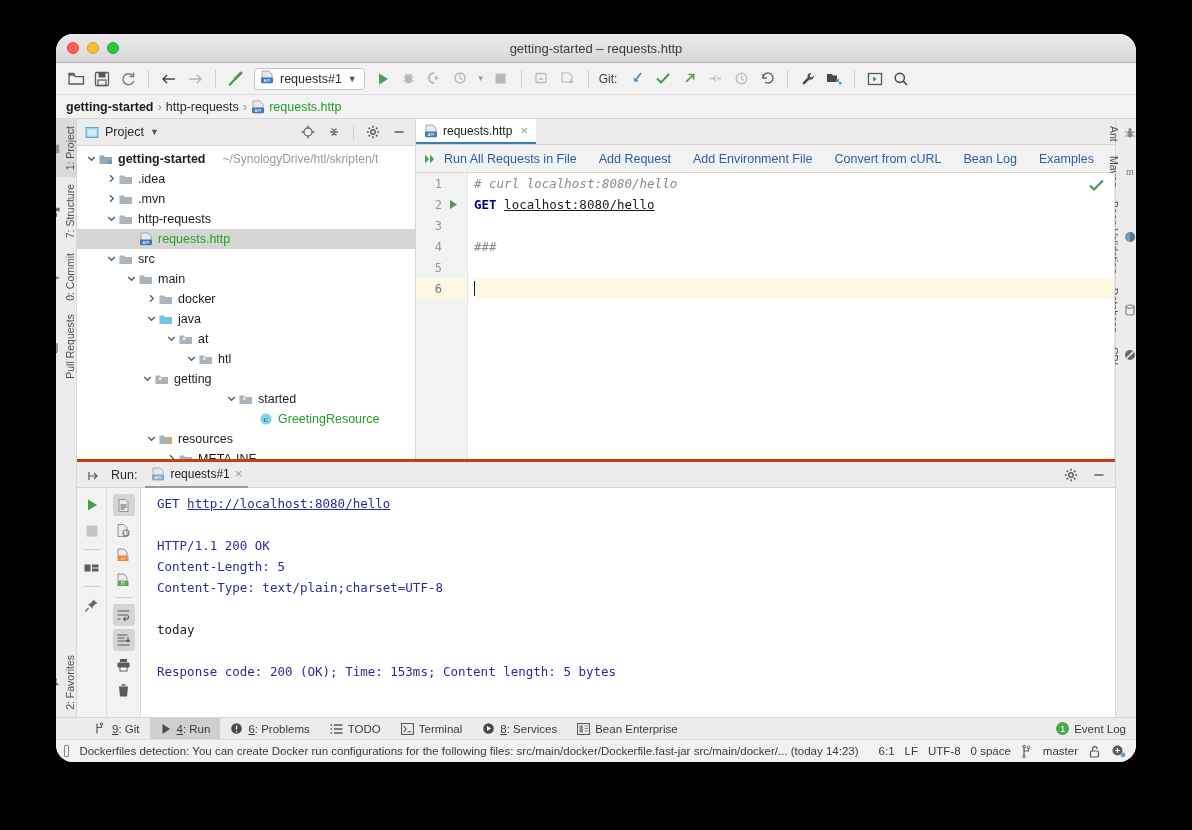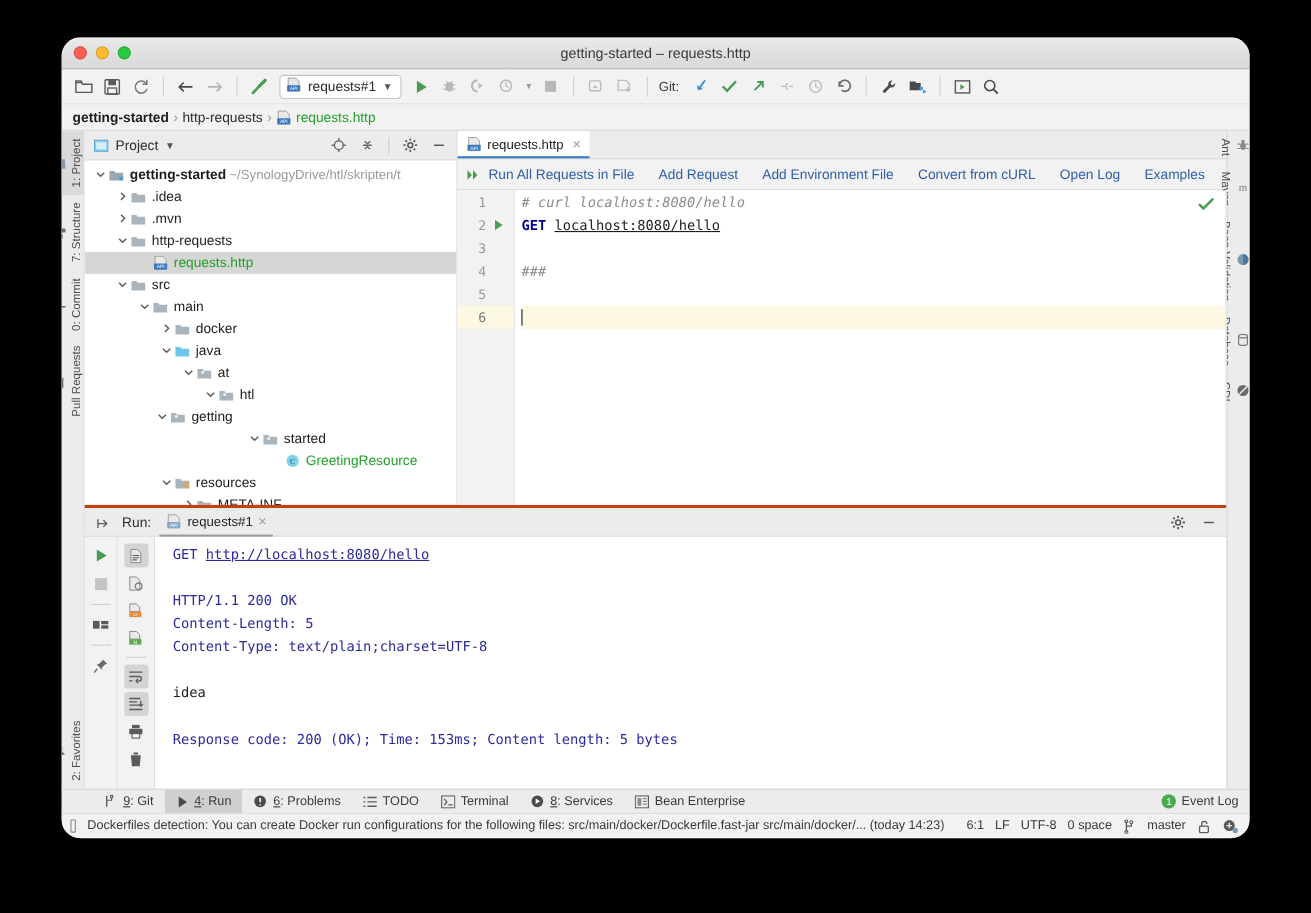--- a/index.html
+++ b/index.html
@@ -122,21 +122,21 @@
   .ph-sep { width: 1px; height: 15px; background: #cdcdcd; margin: 0 3px; }
 
   .tree { flex: 1; overflow: hidden; background: #fff; padding-top: 3px; font-size: 12.5px; }
   .trow { height: 20px; display: flex; align-items: center; white-space: nowrap; }
   .trow.sel { background: #d6d6d6; }
   .arrow { width: 13px; text-align: center; color: #6a6a6a; font-size: 9px; flex: none; }
   .ticon { width: 16px; display: flex; align-items: center; justify-content: center; margin-right: 4px; flex: none; }
   .tlabel { color: #1d1d1d; }
   .tlabel.bold { font-weight: bold; }
   .tlabel.green { color: #22a02a; }
-  .tpath { color: #9b9b9b; margin-left: 3px; font-size: 12px; }
+  .tpath { color: #9b9b9b; margin-left: 17px; font-size: 12px; }
 
   
   .editorcol { flex: 1; display: flex; flex-direction: column; min-width: 0; border-left: 1px solid #d6d6d6; }
   .tabstrip {
     height: 26px; background: #ececec; display: flex; align-items: stretch;
     border-bottom: 1px solid #d6d6d6; flex: none;
   }
   .etab {
     display: flex; align-items: center; gap: 5px;
     padding: 0 8px; background: #fff;
@@ -725,21 +725,21 @@
                 <svg width="14" height="12" viewBox="0 0 14 12">
                     <path d="M1 1.5l4 4.5-4 4.5z" fill="#4a9c54"></path>
                     <path d="M6 1.5l4 4.5-4 4.5z" fill="#4a9c54"></path>
                   </svg>
               </span>
               <span>Run All Requests in File</span>
             </span>
             <span class="httplink">Add Request</span>
             <span class="httplink">Add Environment File</span>
             <span class="httplink">Convert from cURL</span>
-            <span class="httplink">Open Log</span>
+            <span class="httplink">Bean Log</span>
             <span class="httplink">Examples</span>
           </div>
 
           <div class="editorarea">
             <div class="gutter">
                 <div class="gline">
                   <span class="gnum">1</span>
                   <span class="gmark"></span>
                 </div>
                 <div class="gline">
@@ -902,21 +902,21 @@
             </div>
           </div>
 
           <div class="console">
               <div class="conline"><span class="c-blue">GET </span><span class="c-link">http://localhost:8080/hello</span></div>
               <div class="conline">&nbsp;</div>
               <div class="conline"><span class="c-blue">HTTP/1.1 200 OK</span></div>
               <div class="conline"><span class="c-blue">Content-Length: 5</span></div>
               <div class="conline"><span class="c-blue">Content-Type: text/plain;charset=UTF-8</span></div>
               <div class="conline">&nbsp;</div>
-              <div class="conline"><span class="">idea</span></div>
+              <div class="conline"><span class="">today</span></div>
               <div class="conline">&nbsp;</div>
               <div class="conline"><span class="c-blue">Response code: 200 (OK); Time: 153ms; Content length: 5 bytes</span></div>
             </div>
         </div>
       </div>
     </div>
 
     <div class="vstripe right">
       <div class="vitem">
         <span style="writing-mode:horizontal-tb;">

